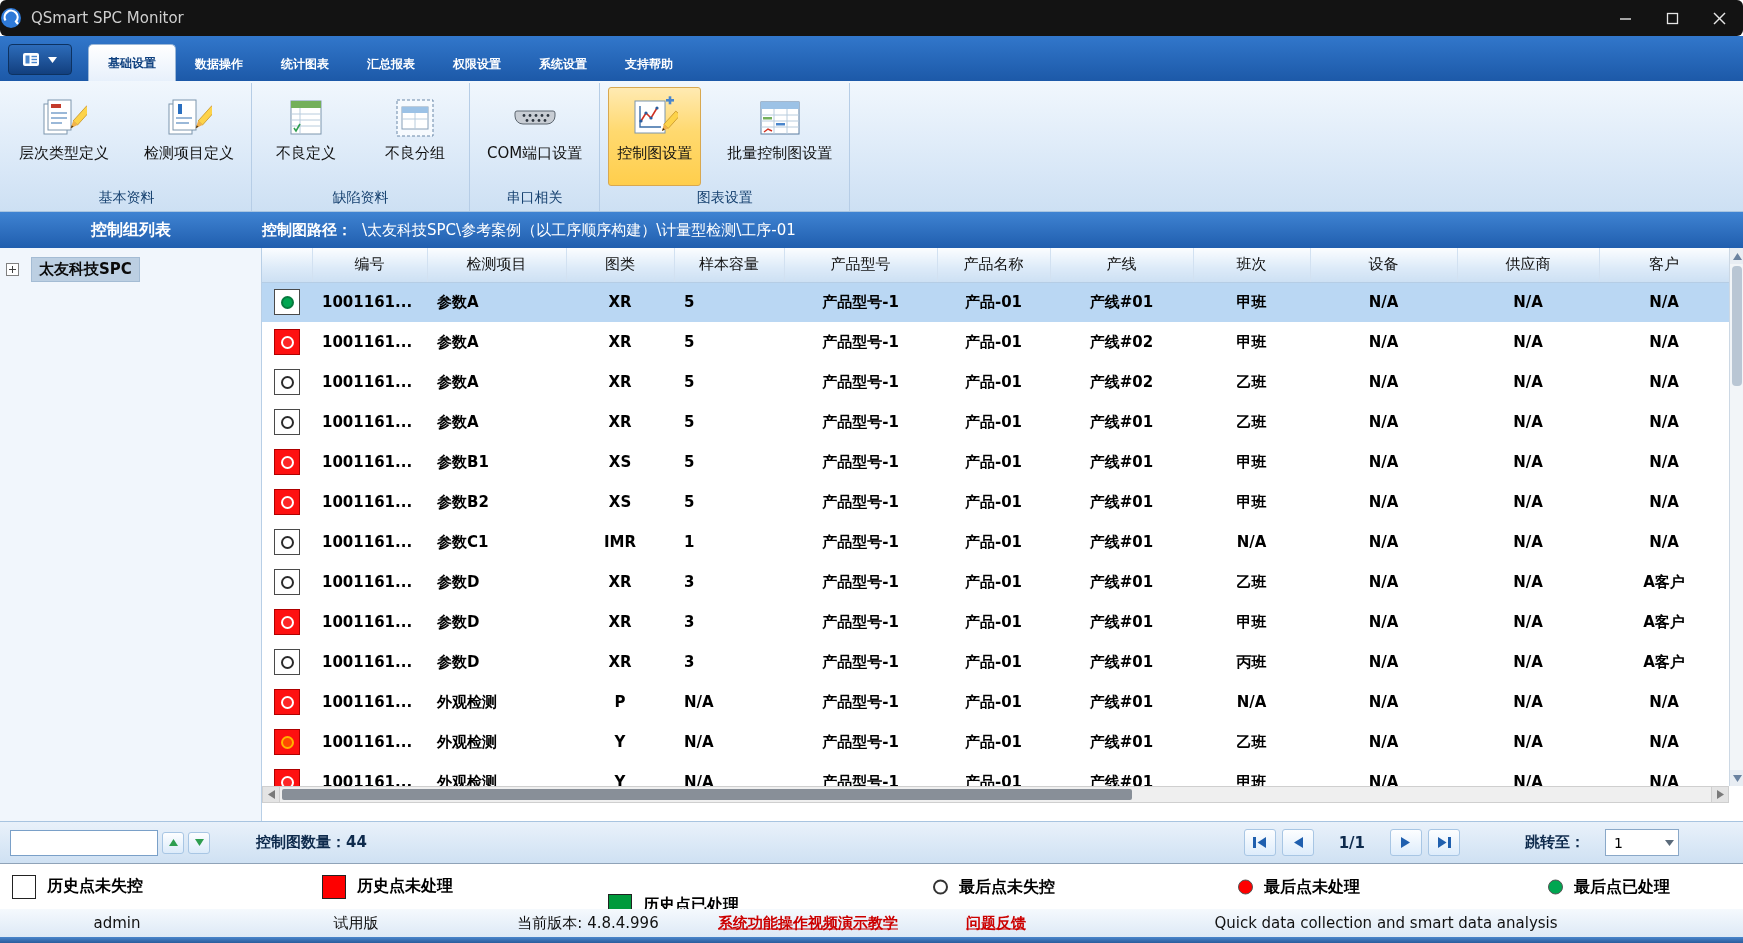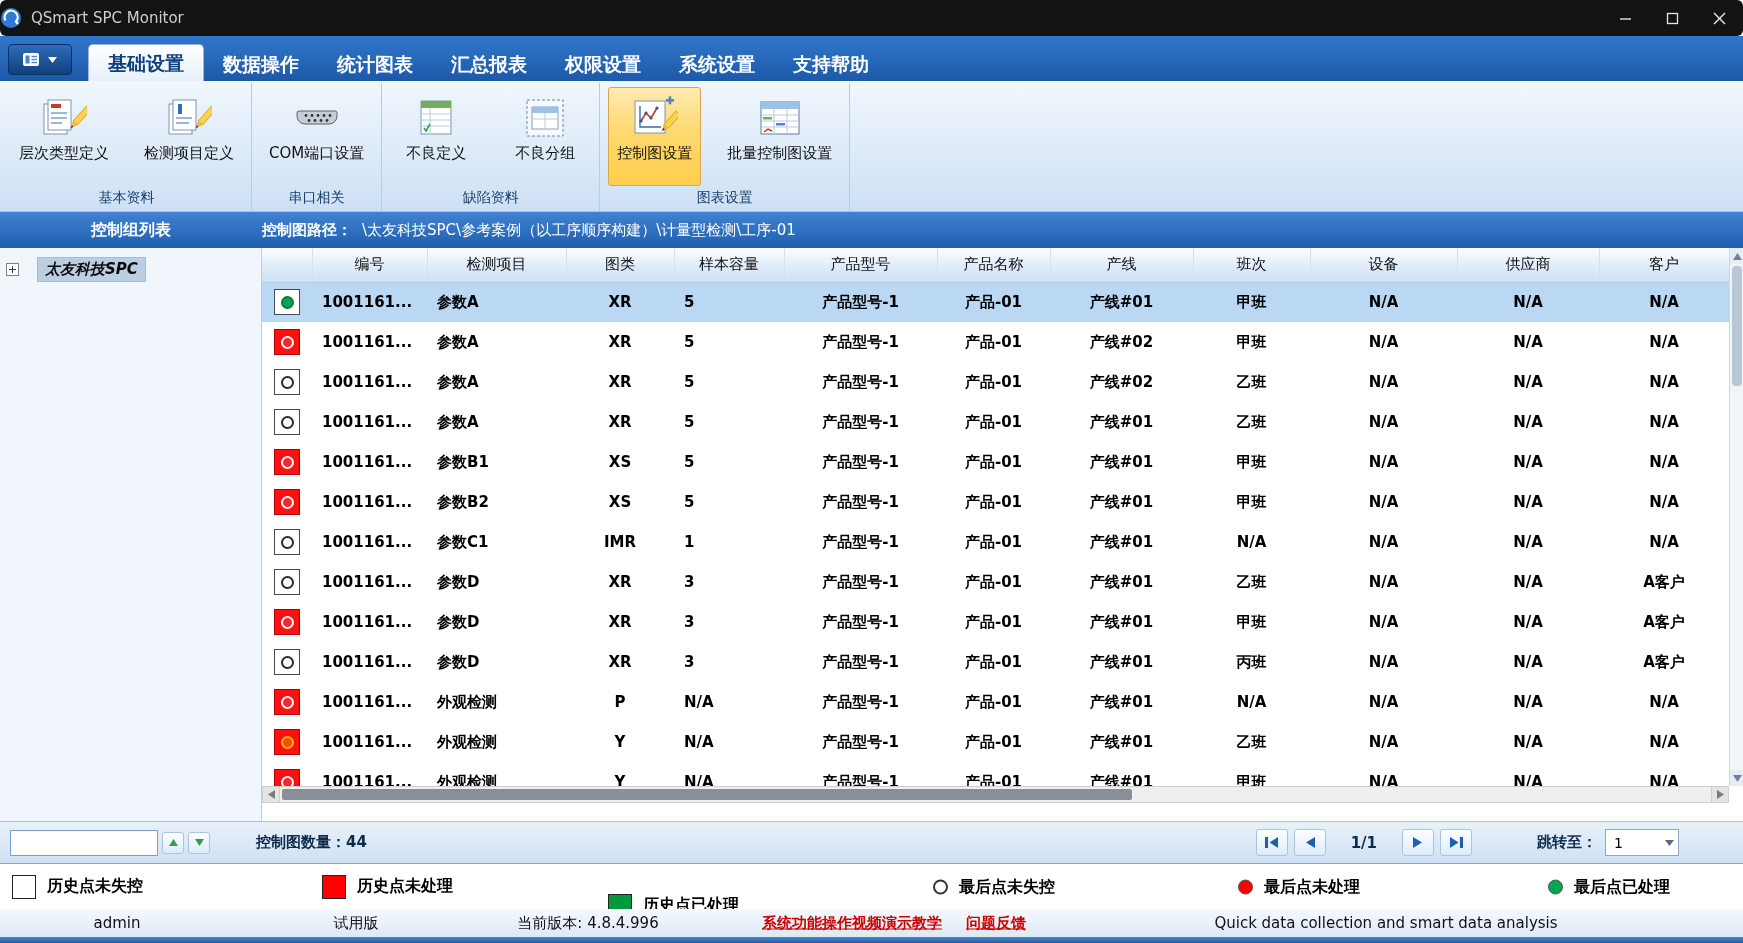--- a/index.html
+++ b/index.html
@@ -12,21 +12,21 @@
   .logo { width: 22px; height: 22px; margin-right: 9px; flex: 0 0 auto; }
   .title { color: #cfcfcf; font-size: 15px; }
   .win-controls { margin-left: auto; display: flex; height: 100%; }
   .win-btn { width: 47px; height: 100%; display: flex; align-items: center; justify-content: center; }
 
   
   .tabbar { height: 45px; background: linear-gradient(#3277cb, #1c59a8); display: flex; align-items: flex-end; padding-left: 8px; flex: 0 0 auto; }
   .appmenu { width: 64px; height: 31px; margin: 0 16px 6px 0; background: linear-gradient(#2d6cba, #123f7e);
     border: 1px solid #0d3261; border-radius: 4px; display: flex; align-items: center; justify-content: center; gap: 7px; }
   .tabs { display: flex; align-items: flex-end; height: 100%; }
-  .tab { padding: 0 19px; height: 34px; line-height: 34px; color: #ffffff; font-size: 19px; font-weight: bold; white-space: nowrap; margin-top: 16px; }
+  .tab { padding: 0 19px; height: 34px; line-height: 34px; color: #ffffff; font-size: 12px; font-weight: bold; white-space: nowrap; margin-top: 16px; }
   .tab.active { background: linear-gradient(#ffffff, #e7f0fb); color: #0d3f7e; border: 1px solid #9cb8d8; border-bottom: none;
     border-radius: 5px 5px 0 0; height: 37px; line-height: 37px; }
 
   
   .ribbon { height: 131px; background: linear-gradient(#f1f7fd, #d8e7f7 70%, #cde0f3); border-bottom: 1px solid #a9c5e1;
     display: flex; padding: 2px 0 0 2px; flex: 0 0 auto; }
   .ribbon-group { display: flex; flex-direction: column; border-right: 1px solid #b6cde6; padding: 2px 6px 0; }
   .ribbon-buttons { flex: 1; display: flex; align-items: stretch; gap: 17px; padding: 2px 2px 0; }
   .ribbon-btn { display: flex; flex-direction: column; align-items: center; justify-content: flex-start;
     padding: 7px 8px 2px; border: 1px solid transparent; border-radius: 3px; min-width: 92px; cursor: default; }
@@ -37,21 +37,21 @@
 
   
   .pathbar { height: 36px; background: linear-gradient(#3f83d2, #205eae); display: flex; align-items: center; color: #fff; flex: 0 0 auto; }
   .pathbar-left { width: 262px; text-align: center; font-size: 16px; font-weight: bold; flex: 0 0 auto; }
   .pathbar-label { font-size: 15px; font-weight: bold; margin-right: 10px; }
   .pathbar-value { font-size: 15px; }
 
   
   .content { flex: 1; display: flex; min-height: 0; }
   .sidebar { width: 262px; background: #f1f6fc; border-right: 1px solid #b8cfe6; padding: 9px 6px; flex: 0 0 auto; }
-  .tree-node { display: flex; align-items: center; gap: 18px; font-size: 15px; font-style: italic; }
+  .tree-node { display: flex; align-items: center; gap: 12px; font-size: 15px; }
   .tree-label { background: #bccfe2; border: 1px solid #a4bcd4; padding: 2px 7px; font-weight: bold; color: #0a0a0a; }
 
   .table-area { flex: 1; position: relative; min-width: 0; background: #ffffff; }
   .grid-wrap { height: 538px; overflow: hidden; }
   table.grid { width: 1467px; border-collapse: collapse; table-layout: fixed; }
   th { height: 34px; background: linear-gradient(#fbfdff, #dceaf8 60%, #cde0f3); border-right: 1px solid #d2e1f1;
     border-bottom: 1px solid #b5cde5; font-size: 15px; font-weight: normal; color: #111; white-space: nowrap; overflow: hidden; }
   td { height: 40px; font-size: 15px; font-weight: bold; color: #000; white-space: nowrap; overflow: hidden; padding: 0 4px; }
   td.l { text-align: left; padding-left: 10px; }
   td.c { text-align: center; }
@@ -73,21 +73,21 @@
   .bottombar { height: 42px; background: linear-gradient(#e9f1fa, #cfe1f3); border-top: 1px solid #a8c4e0;
     display: flex; align-items: center; padding: 0 10px; flex: 0 0 auto; }
   .tree-search { width: 148px; height: 26px; border: 1px solid #7aa0c8; background: #fff; font-size: 14px; padding: 0 5px; }
   .spin-btn { width: 22px; height: 22px; margin-left: 4px; background: linear-gradient(#fdfeff, #dcebfa);
     border: 1px solid #a8c6e4; border-radius: 3px; display: flex; align-items: center; justify-content: center; }
   .count { font-size: 15px; font-weight: bold; color: #0e2a4c; margin-left: 46px; }
   .nav { margin-left: auto; display: flex; align-items: center; margin-right: 54px; }
   .nav-btn { width: 32px; height: 27px; display: flex; align-items: center; justify-content: center;
     background: linear-gradient(#fdfeff, #ddecfb); border: 1px solid #a8c6e4; border-radius: 3px; margin: 0 3px; }
   .page-ind { font-size: 15px; font-weight: bold; color: #0e2a4c; margin: 0 22px; }
-  .jump-label { font-size: 15px; font-weight: bold; color: #0e2a4c; margin: 0 8px 0 26px; padding-left: 36px; }
+  .jump-label { font-size: 15px; font-weight: bold; color: #0e2a4c; margin: 0 20px 0 26px; padding-left: 36px; }
   .jump-select { width: 74px; height: 27px; background: #fff; border: 1px solid #8aa8c8;
     display: flex; align-items: center; justify-content: space-between; padding: 0 4px 0 8px; font-size: 14px; }
 
   
   .legendbar { height: 46px; background: #ffffff; border-top: 1px solid #8fa3b8; position: relative; flex: 0 0 auto; padding-left: 36px; }
   .legend-item { position: absolute; top: 50%; transform: translateY(-50%); display: flex; align-items: center; gap: 11px;
     font-size: 16px; font-weight: bold; color: #000; white-space: nowrap; }
   .legend-item:nth-child(1) { left: 12px; }
   .legend-item:nth-child(2) { left: 322px; }
   .legend-item:nth-child(3) { left: 608px; margin-top: 19px; }
@@ -95,21 +95,21 @@
   .legend-item:nth-child(5) { left: 1238px; }
   .legend-item:nth-child(6) { left: 1548px; }
   .legend-sq { width: 24px; height: 24px; border: 1px solid #222; }
   .legend-c { width: 15px; height: 15px; border-radius: 50%; border: 1px solid #555; }
   .legend-c.outline { border: 2px solid #333; background: #fff; }
 
   
   .statusbar { height: 28px; background: linear-gradient(#f5f9fd, #dde9f6); position: relative; font-size: 15px; color: #111; flex: 0 0 auto; }
   .status-item { position: absolute; top: 50%; transform: translate(-50%, -50%); white-space: nowrap; }
   .st1 { left: 117px; } .st2 { left: 356px; } .st3 { left: 588px; }
-  .st4 { left: 852px; } .st5 { left: 996px; } .st6 { left: 1386px; }
+  .st4 { left: 808px; } .st5 { left: 996px; } .st6 { left: 1386px; }
   .status-link { color: #cc0000; text-decoration: underline; font-weight: bold; }
   .bottomstrip { height: 6px; background: linear-gradient(#4a86cc, #2a5c9c); flex: 0 0 auto; }
 </style>
 </head>
 <body>
 
 <div class="window">
 
   <div class="titlebar">
     <div class="logo">
@@ -203,68 +203,68 @@
             </div>
             <div class="ribbon-label">检测项目定义</div>
           </div>
         </div>
         <div class="group-label">基本资料</div>
       </div>
       <div class="ribbon-group">
         <div class="ribbon-buttons">
           <div class="ribbon-btn">
             <div class="ribbon-icon">
+              <svg width="42" height="42" viewBox="0 0 42 42">
+                <rect x="6" y="4" width="30" height="33" fill="#fff" stroke="#7d96ad"></rect>
+                <rect x="6" y="4" width="30" height="7" fill="#74b05a"></rect>
+                <line x1="6" y1="17" x2="36" y2="17" stroke="#b8ccdd"></line>
+                <line x1="6" y1="23" x2="36" y2="23" stroke="#b8ccdd"></line>
+                <line x1="6" y1="29" x2="36" y2="29" stroke="#b8ccdd"></line>
+                <line x1="15" y1="11" x2="15" y2="37" stroke="#b8ccdd"></line>
+                <polyline points="9,31 11,34 15,27" stroke="#2e9e4f" stroke-width="1.6" fill="none"></polyline>
+              </svg>
+            </div>
+            <div class="ribbon-label">不良定义</div>
+          </div>
+          <div class="ribbon-btn">
+            <div class="ribbon-icon">
+              <svg width="42" height="42" viewBox="0 0 42 42">
+                <rect x="3" y="3" width="36" height="36" fill="#f6fafe" stroke="#6a88a8" stroke-dasharray="3 2"></rect>
+                <rect x="8" y="10" width="26" height="22" fill="#fff" stroke="#88a0b8"></rect>
+                <rect x="8" y="10" width="26" height="6" fill="#9cc2e6"></rect>
+                <line x1="8" y1="22" x2="34" y2="22" stroke="#b8ccdd"></line>
+                <line x1="21" y1="16" x2="21" y2="32" stroke="#b8ccdd"></line>
+              </svg>
+            </div>
+            <div class="ribbon-label">不良分组</div>
+          </div>
+        </div>
+        <div class="group-label">缺陷资料</div>
+      </div>
+      <div class="ribbon-group">
+        <div class="ribbon-buttons">
+          <div class="ribbon-btn">
+            <div class="ribbon-icon">
               <svg width="48" height="40" viewBox="0 0 48 40">
                 <path d="M6 13 h36 a2 2 0 0 1 2 2 v3 a8 8 0 0 1 -8 8 h-24 a8 8 0 0 1 -8 -8 v-3 a2 2 0 0 1 2 -2 z" fill="#c8cdd4" stroke="#5a646e"></path>
                 <circle cx="13" cy="17.5" r="1.4" fill="#2e3640"></circle>
                 <circle cx="19" cy="17.5" r="1.4" fill="#2e3640"></circle>
                 <circle cx="25" cy="17.5" r="1.4" fill="#2e3640"></circle>
                 <circle cx="31" cy="17.5" r="1.4" fill="#2e3640"></circle>
                 <circle cx="37" cy="17.5" r="1.4" fill="#2e3640"></circle>
                 <circle cx="16" cy="22.5" r="1.4" fill="#2e3640"></circle>
                 <circle cx="22" cy="22.5" r="1.4" fill="#2e3640"></circle>
                 <circle cx="28" cy="22.5" r="1.4" fill="#2e3640"></circle>
                 <circle cx="34" cy="22.5" r="1.4" fill="#2e3640"></circle>
               </svg>
             </div>
             <div class="ribbon-label">COM端口设置</div>
           </div>
         </div>
         <div class="group-label">串口相关</div>
-      </div>
-      <div class="ribbon-group">
-        <div class="ribbon-buttons">
-          <div class="ribbon-btn">
-            <div class="ribbon-icon">
-              <svg width="42" height="42" viewBox="0 0 42 42">
-                <rect x="6" y="4" width="30" height="33" fill="#fff" stroke="#7d96ad"></rect>
-                <rect x="6" y="4" width="30" height="7" fill="#74b05a"></rect>
-                <line x1="6" y1="17" x2="36" y2="17" stroke="#b8ccdd"></line>
-                <line x1="6" y1="23" x2="36" y2="23" stroke="#b8ccdd"></line>
-                <line x1="6" y1="29" x2="36" y2="29" stroke="#b8ccdd"></line>
-                <line x1="15" y1="11" x2="15" y2="37" stroke="#b8ccdd"></line>
-                <polyline points="9,31 11,34 15,27" stroke="#2e9e4f" stroke-width="1.6" fill="none"></polyline>
-              </svg>
-            </div>
-            <div class="ribbon-label">不良定义</div>
-          </div>
-          <div class="ribbon-btn">
-            <div class="ribbon-icon">
-              <svg width="42" height="42" viewBox="0 0 42 42">
-                <rect x="3" y="3" width="36" height="36" fill="#f6fafe" stroke="#6a88a8" stroke-dasharray="3 2"></rect>
-                <rect x="8" y="10" width="26" height="22" fill="#fff" stroke="#88a0b8"></rect>
-                <rect x="8" y="10" width="26" height="6" fill="#9cc2e6"></rect>
-                <line x1="8" y1="22" x2="34" y2="22" stroke="#b8ccdd"></line>
-                <line x1="21" y1="16" x2="21" y2="32" stroke="#b8ccdd"></line>
-              </svg>
-            </div>
-            <div class="ribbon-label">不良分组</div>
-          </div>
-        </div>
-        <div class="group-label">缺陷资料</div>
       </div>
       <div class="ribbon-group">
         <div class="ribbon-buttons">
           <div class="ribbon-btn selected">
             <div class="ribbon-icon">
               <svg width="46" height="44" viewBox="0 0 46 44">
                 <rect x="3" y="5" width="30" height="32" fill="#fff" stroke="#7d96ad"></rect>
                 <polyline points="8,10 8,31 29,31" stroke="#3a6ea8" fill="none" stroke-width="1.4"></polyline>
                 <polyline points="9,25 14,17 19,22 25,12" stroke="#d03020" fill="none" stroke-width="1.6"></polyline>
                 <circle cx="9" cy="25" r="1.6" fill="#2a5c9c"></circle>

